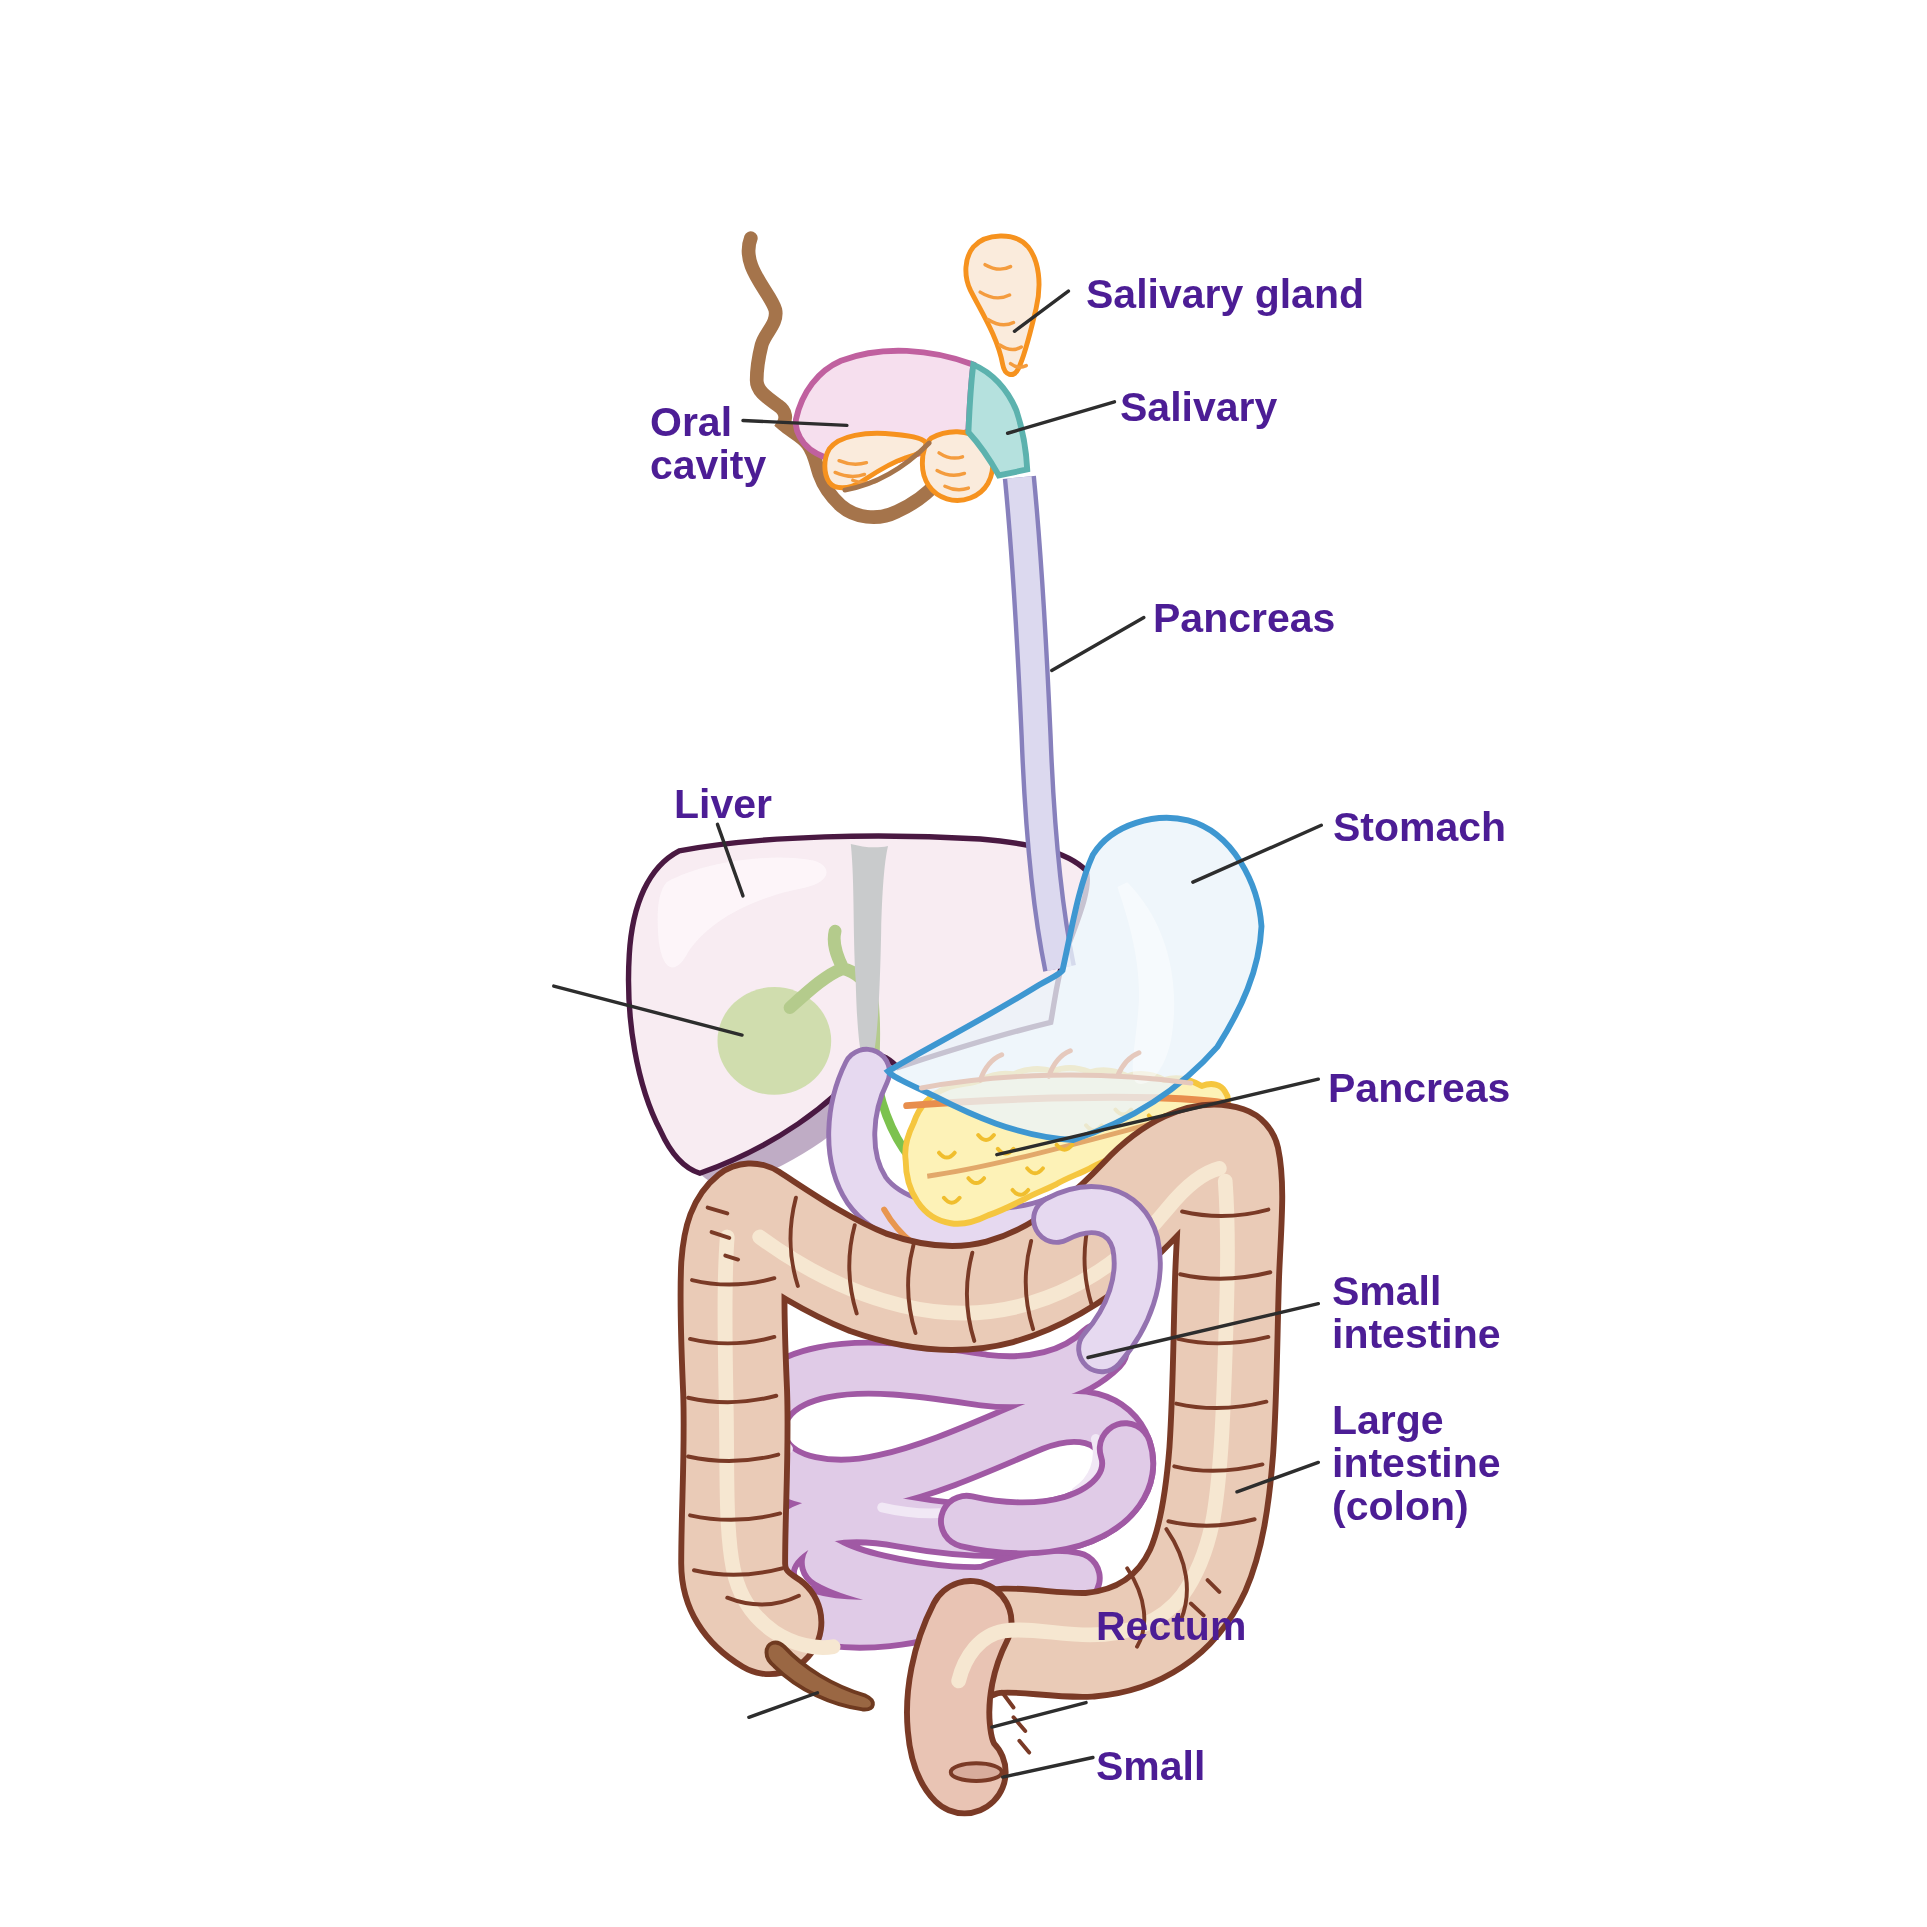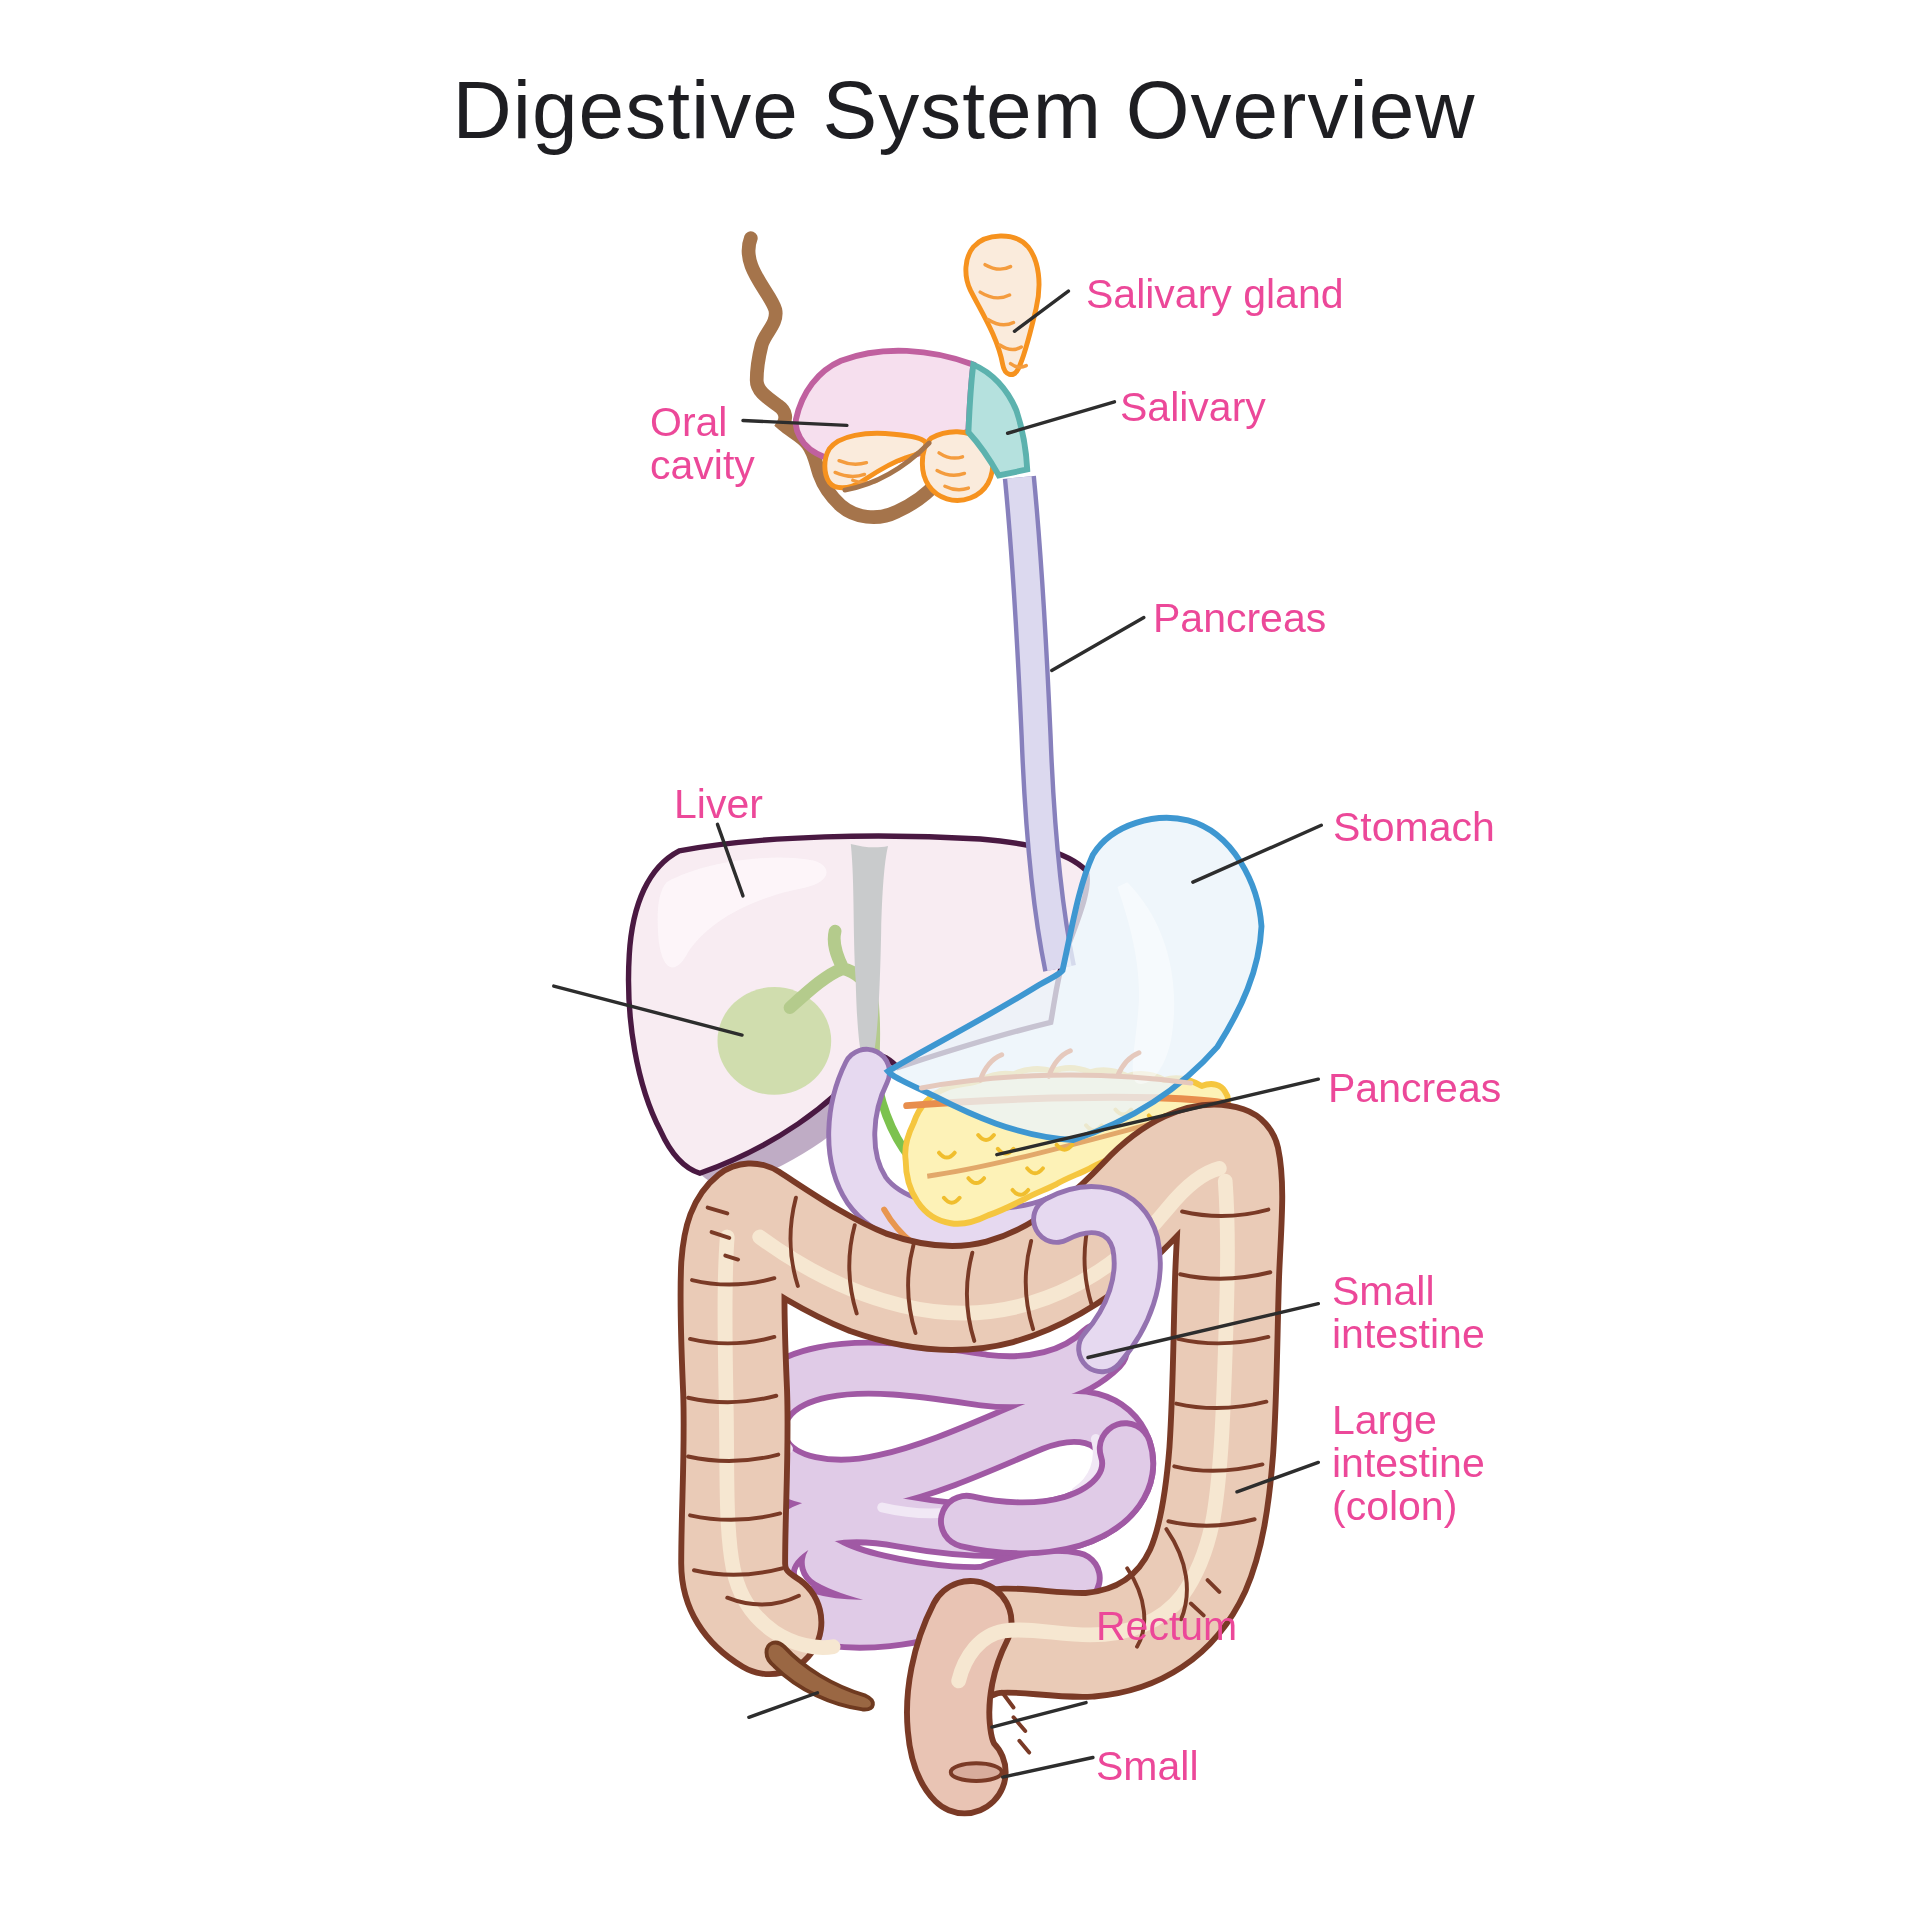--- a/index.html
+++ b/index.html
@@ -1,29 +1,28 @@
 <!DOCTYPE html>
 <html><head>
 <meta charset="utf-8">
 <style>
   html,body{margin:0;padding:0;background:#ffffff;}
   #stage{position:relative;width:1928px;height:1928px;background:#ffffff;
          font-family:"Liberation Sans",sans-serif;overflow:hidden;}
   .title{position:absolute;left:0;right:0;top:63px;text-align:center;
          font-size:82px;font-weight:500;letter-spacing:1px;color:#1e1e22;}
-  .lbl{position:absolute;font-size:41px;line-height:43px;font-weight:400;
-       color:#ec4899;white-space:pre-line;}
+  .lbl{position:absolute;font-size:41px;line-height:43px;font-weight:700;
+       color:#4c1d95;white-space:pre-line;}
   svg.art{position:absolute;left:0;top:0;}
 </style>
 </head>
 <body>
 
 <div id="stage">
 
-  <div class="title">Digestive System Overview</div>
 
   <svg class="art" width="1928" height="1928" viewBox="0 0 1967 1967">
 
     <path d="M766,243 C755,272 786,298 791,316 C794,330 780,340 777,352 C773,368 772,378 772,388
          C772,398 780,404 794,414 C803,420 802,428 799,433 C807,440 818,445 824,453
          C831,462 832,472 836,484 C841,498 848,507 858,516 C872,528 895,532 915,522
          C932,514 946,504 955,493" fill="none" stroke="#a5744b" stroke-width="14" stroke-linecap="round"></path>
 
     <path d="M812,428 C818,400 835,378 858,368 C900,352 950,356 993,372
          C990,395 989,418 988,440 C965,450 935,468 897,473

